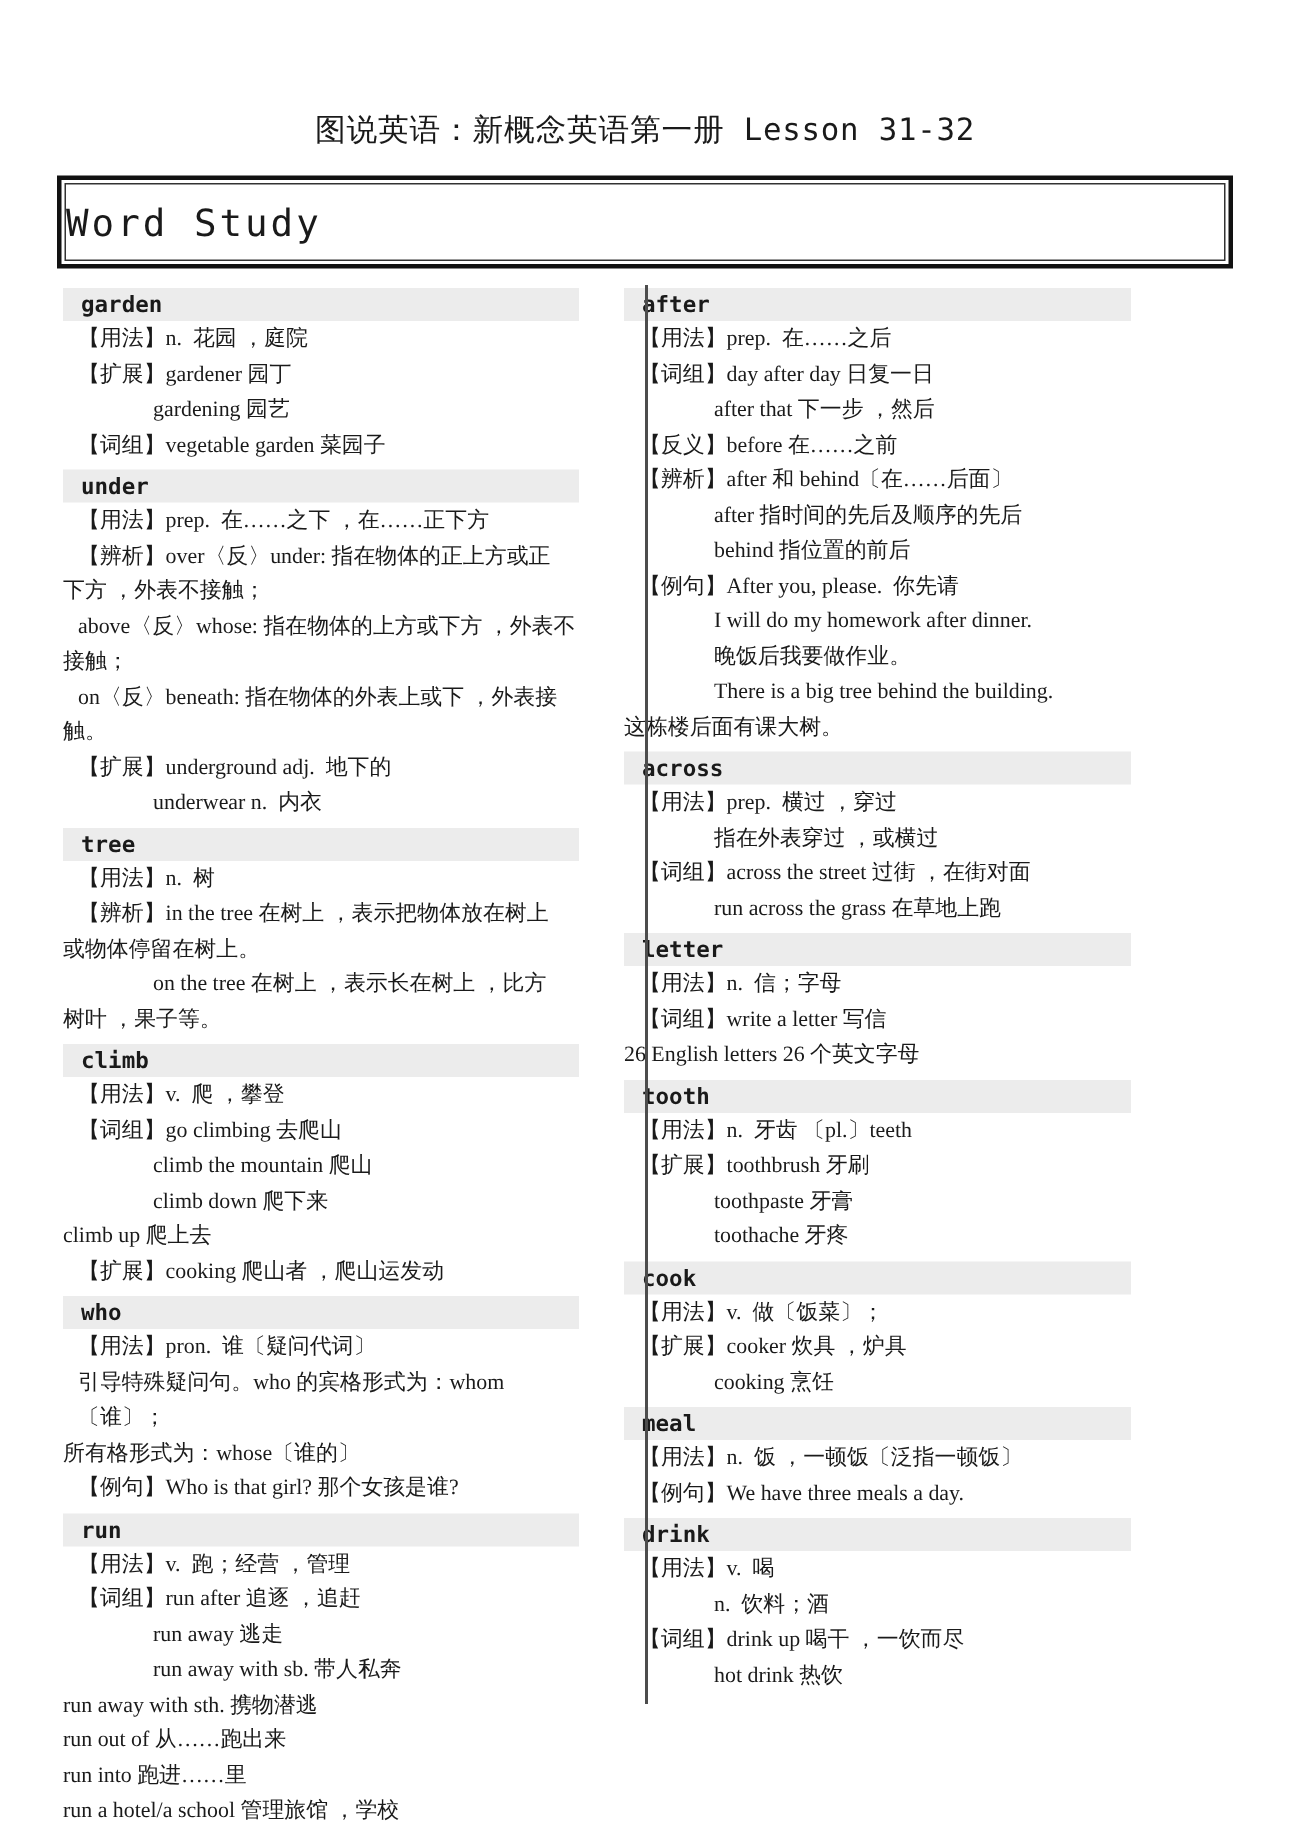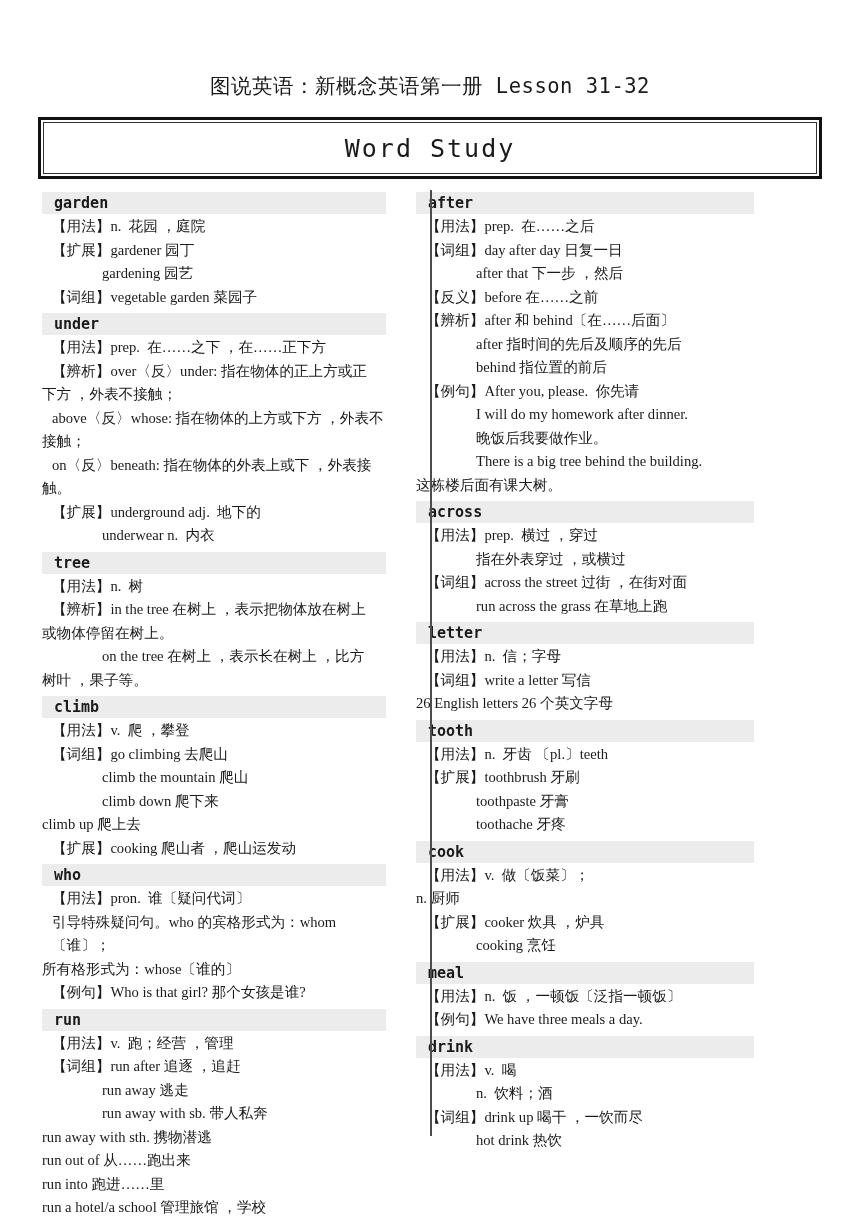--- a/index.html
+++ b/index.html
@@ -39,21 +39,20 @@
     margin: 17px 38px 0 38px;
     border: 3px solid #111;
     padding: 2px;
     background: #fff;
   }
   .banner-inner {
     border: 1px solid #333;
     height: 50px;
     display: flex;
     align-items: center;
-    justify-content: center;
   }
   .banner-text {
     font-family: "DejaVu Sans Mono", "Liberation Mono", monospace;
     font-size: 25px;
     letter-spacing: 2px;
   }
 
   
   .cols {
     margin: 9px 38px 0 38px;
@@ -229,21 +228,20 @@
             <div class="line ind-1">【用法】n.  牙齿 〔pl.〕teeth</div>
             <div class="line ind-1">【扩展】toothbrush 牙刷</div>
             <div class="line ind-2">toothpaste 牙膏</div>
             <div class="line ind-2">toothache 牙疼</div>
           </div>
         </div>
         <div class="entry">
           <div class="entry-head">cook</div>
           <div class="lines">
             <div class="line ind-1">【用法】v.  做〔饭菜〕；</div>
-            <div class="line ind-0">n. 厨师</div>
             <div class="line ind-1">【扩展】cooker 炊具 ，炉具</div>
             <div class="line ind-2">cooking 烹饪</div>
           </div>
         </div>
         <div class="entry">
           <div class="entry-head">meal</div>
           <div class="lines">
             <div class="line ind-1">【用法】n.  饭 ，一顿饭〔泛指一顿饭〕</div>
             <div class="line ind-1">【例句】We have three meals a day.</div>
           </div>

